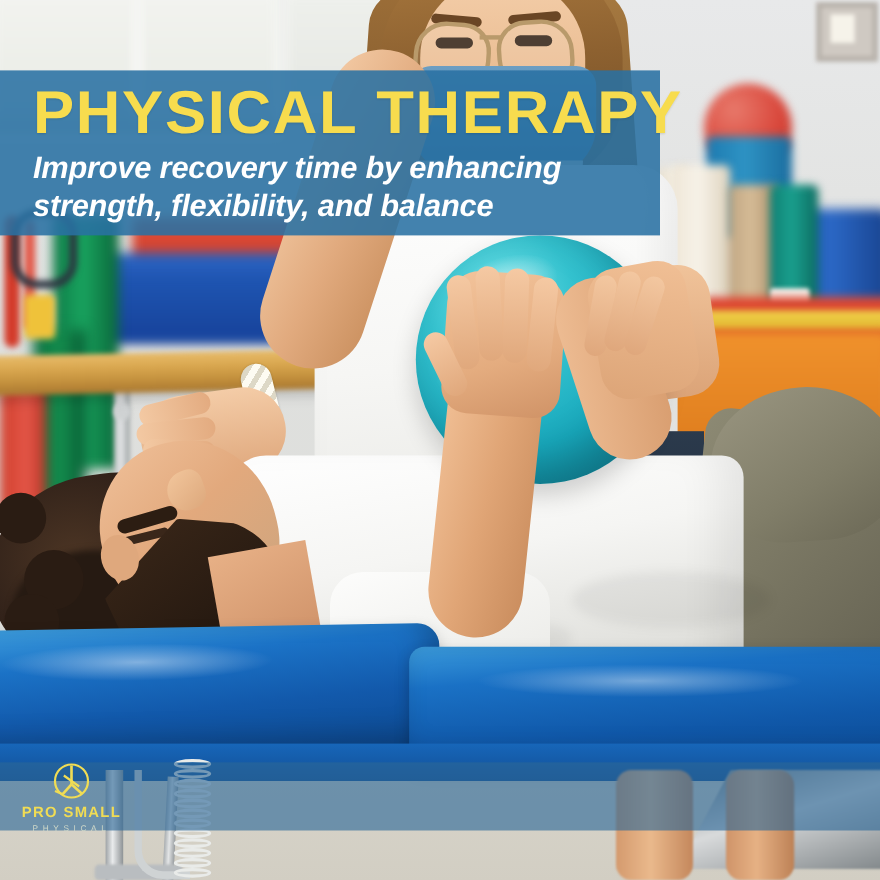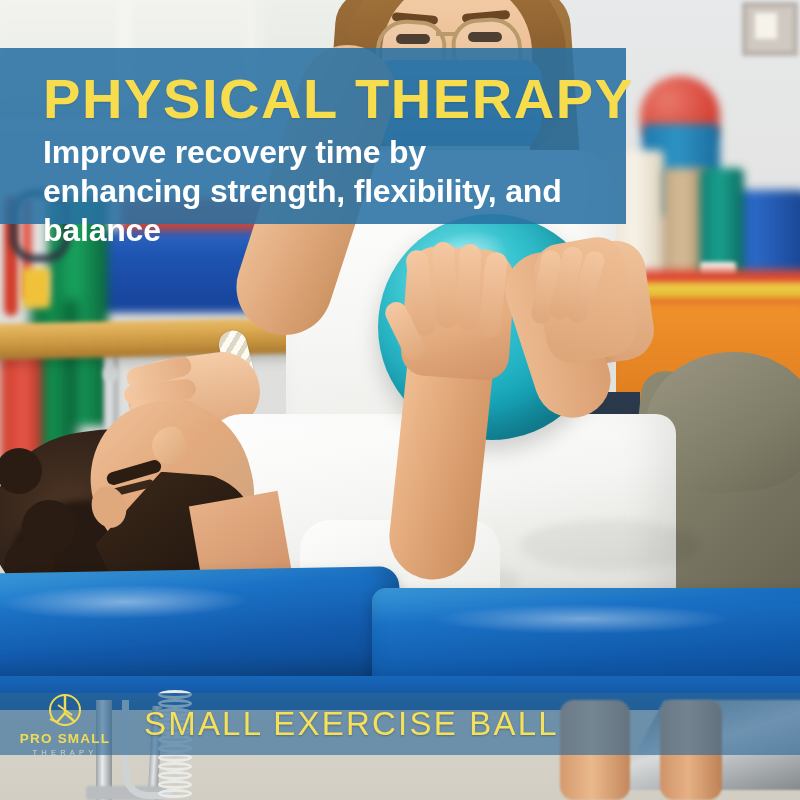--- a/index.html
+++ b/index.html
@@ -247,47 +247,48 @@
     background:radial-gradient(circle at 34% 26%,#6fe0e6 0%,#34c2cf 30%,#18a9bd 62%,#0d7f96 100%);
     box-shadow:inset -18px -18px 40px rgba(0,0,0,.22), 0 10px 22px rgba(0,0,0,.18);}
   .ball-hi{position:absolute;left:412px;top:234px;width:96px;height:54px;border-radius:50%;
     background:radial-gradient(ellipse at 50% 50%,rgba(255,255,255,.62),rgba(255,255,255,0) 72%);
     transform:rotate(-18deg);}
   .ball-hi2{position:absolute;left:396px;top:330px;width:60px;height:30px;border-radius:50%;
     background:radial-gradient(ellipse at 50% 50%,rgba(255,255,255,.3),rgba(255,255,255,0) 70%);}
 
   
   .banner{
-    position:absolute;left:0;top:48px;width:600px;height:150px;
+    position:absolute;left:0;top:64px;width:600px;height:150px;
     background:rgba(41,113,163,.88);
-    padding:13px;
+    padding:0;
   }
   .banner-inner{padding:10px 24px 0 30px;}
   .title{
     margin:0;
     color:#f7dc4e;
     font-family:"Liberation Sans",sans-serif;
     font-weight:700;
     font-size:55px;
     line-height:1.02;
     letter-spacing:1.5px;
     transform:scaleX(1.02);
     transform-origin:left center;
     white-space:nowrap;
     text-shadow:0 1px 2px rgba(0,0,0,.12);
   }
   .subtitle{
     margin:6px 0 0 0;
     color:#ffffff;
     font-family:"Liberation Sans",sans-serif;
     font-weight:700;
-    font-size:32px;
+    font-size:28px;
     line-height:1.22;
     letter-spacing:-0.2px;
     max-width:540px;
+    font-style:italic;
   }
 
   
   .footer{
     position:absolute;left:0;top:693px;width:800px;height:62px;
     background:rgba(43,104,152,.62);
     display:flex;align-items:center;
   }
   .logo{
     width:130px;min-width:130px;height:62px;position:relative;
@@ -470,18 +471,17 @@
         <svg width="42" height="42" viewBox="0 0 42 42">
           <circle cx="21" cy="19" r="15" fill="none" stroke="#f0dc54" stroke-width="2"></circle>
           <path d="M21 5 L21 22" stroke="#f0dc54" stroke-width="2.4" fill="none"></path>
           <path d="M21 22 L31 31" stroke="#f0dc54" stroke-width="2.4" fill="none"></path>
           <path d="M21 22 L13 31" stroke="#f0dc54" stroke-width="2.4" fill="none"></path>
           <path d="M13 31 L6 28" stroke="#f0dc54" stroke-width="2" fill="none"></path>
           <path d="M14 14 L28 24" stroke="#f0dc54" stroke-width="2" fill="none"></path>
         </svg>
       </span>
       <span class="logo-text">PRO SMALL</span>
-      <span class="logo-sub">THERAPY</span>
+      <span class="logo-sub">PHYSICAL</span>
     </div>
-    <div class="footer-title">SMALL EXERCISE BALL</div>
   </div>
 
 </div>
 
 </body></html>

